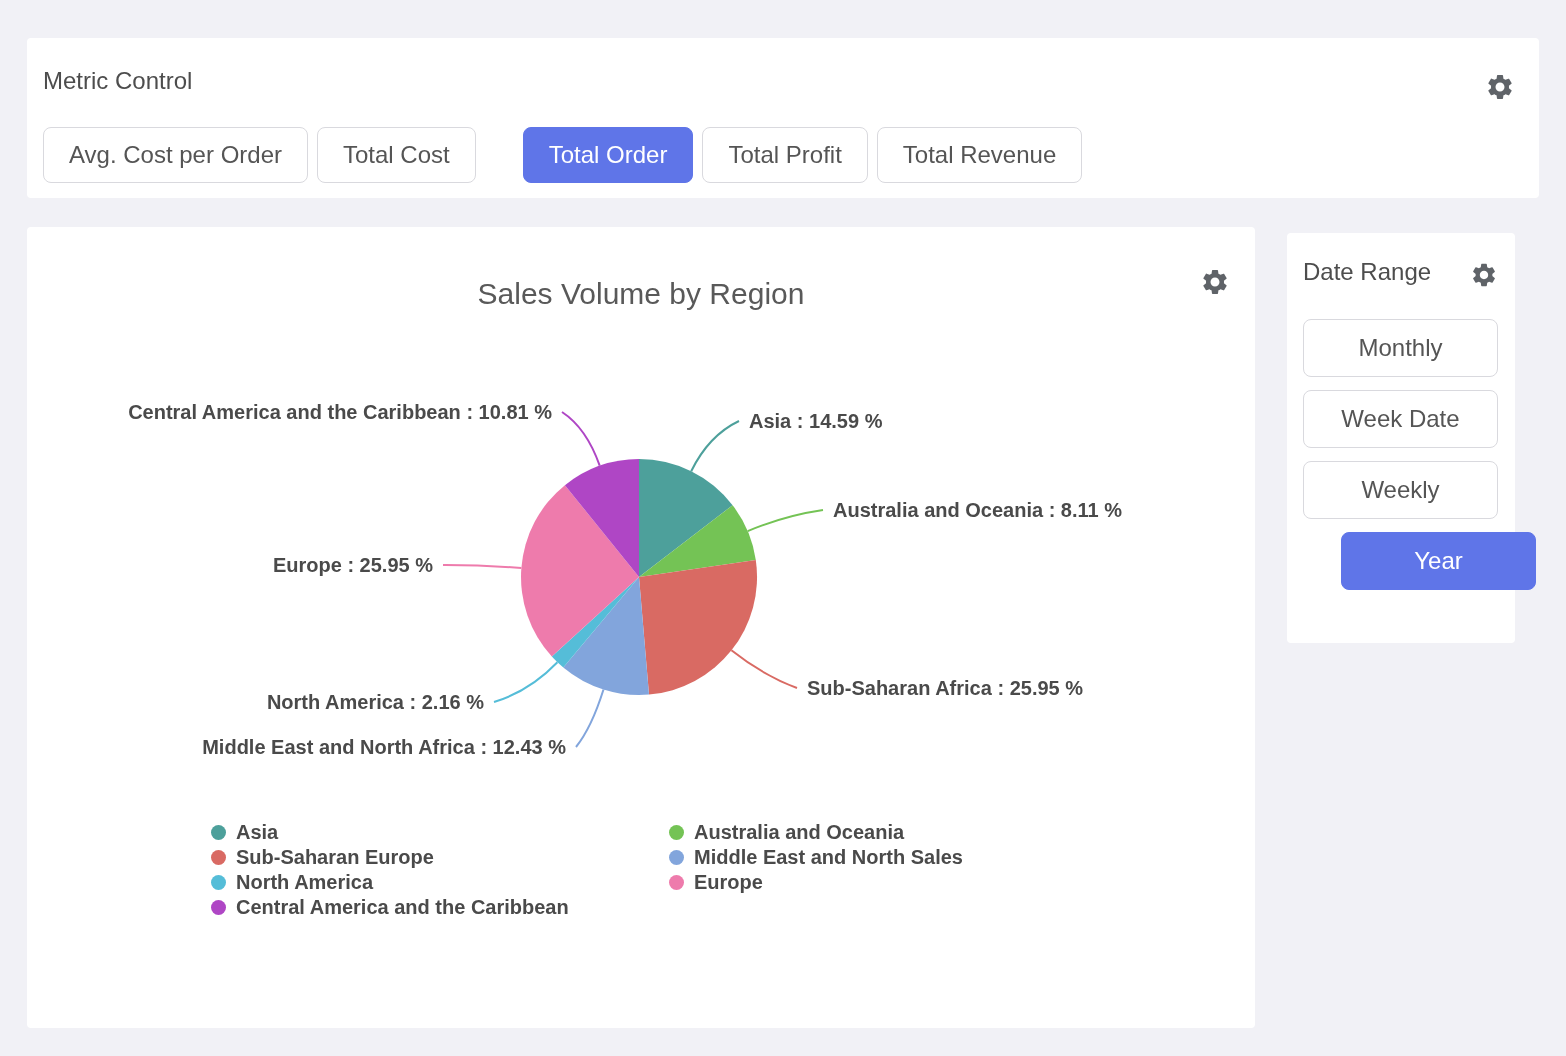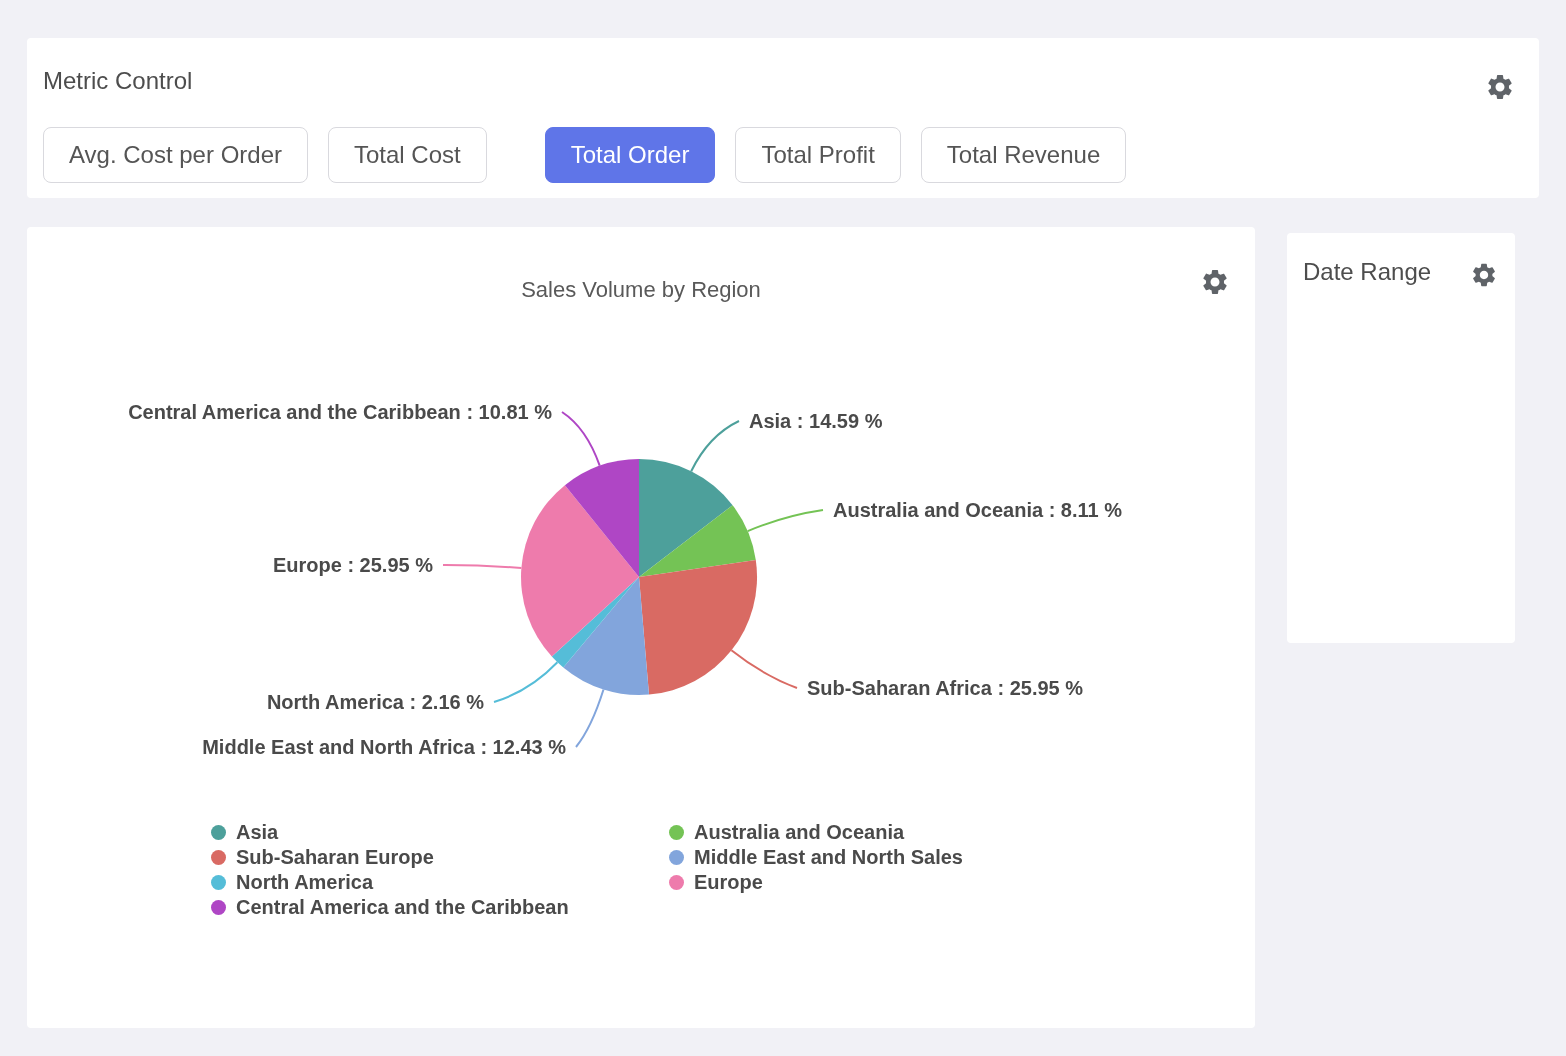--- a/index.html
+++ b/index.html
@@ -13,33 +13,33 @@
   }
   .card { position:absolute; background:#ffffff; border-radius:4px; }
 
   
   .metric-card { left:27px; top:38px; width:1512px; height:160px; padding:28px 24px 0 16px; }
   .panel-header { display:flex; justify-content:space-between; align-items:flex-start; }
   .panel-title { font-size:24px; font-weight:400; color:#4d4d4d; line-height:30px; }
   .gear { display:inline-block; line-height:0; cursor:pointer; }
   .gear svg { width:30px; height:30px; }
   .metric-card .gear { margin-top:6px; }
-  .btn-row { display:flex; gap:20px; margin-top:25px; }
+  .btn-row { display:flex; gap:9px; margin-top:25px; }
   .pill {
     height:56px; padding:0 25px; font-size:24px; color:#555;
     background:#fff; border:1px solid #d9d9de; border-radius:8px;
     font-family:inherit; cursor:pointer; white-space:nowrap;
   }
   .pill.selected { background:var(--accent); border-color:var(--accent); color:#fff;margin-left:38px; }
 
   
   .chart-card { left:27px; top:227px; width:1228px; height:801px; }
   .chart-title {
     position:absolute; left:0; top:50px; width:100%; text-align:center;
-    font-size:22px; font-weight:400; color:#595959;
+    font-size:30px; font-weight:400; color:#595959;
   }
   .chart-gear { position:absolute; top:40px; right:25px; }
   #pie-svg { position:absolute; left:0; top:0; width:1228px; height:801px; }
   #pie-svg text { font-family:"Liberation Sans", sans-serif; font-size:20px; font-weight:bold; fill:#4a4a4a; }
 
   .legend {
     position:absolute; left:184px; top:593px;
     display:grid; grid-template-columns:458px auto; 
   }
   .legend-item { display:flex; align-items:center; gap:10px; height:25px; cursor:pointer; }
@@ -138,13 +138,19 @@
 
 <aside class="card date-card">
   <div class="panel-header">
     <h2 class="panel-title">Date Range</h2>
     <span class="gear">
       <svg viewBox="0 0 24 24" fill="#5f6368">
           <path d="M19.14 12.94c.04-.3.06-.61.06-.94 0-.32-.02-.64-.07-.94l2.03-1.58c.18-.14.23-.41.12-.61l-1.92-3.32c-.12-.22-.37-.29-.59-.22l-2.39.96c-.5-.38-1.03-.7-1.62-.94l-.36-2.54c-.04-.24-.24-.41-.48-.41h-3.84c-.24 0-.43.17-.47.41l-.36 2.54c-.59.24-1.13.57-1.62.94l-2.39-.96c-.22-.08-.47 0-.59.22L2.74 8.87c-.12.21-.08.47.12.61l2.03 1.58c-.05.3-.09.63-.09.94s.02.64.07.94l-2.03 1.58c-.18.14-.23.41-.12.61l1.92 3.32c.12.22.37.29.59.22l2.39-.96c.5.38 1.03.7 1.62.94l.36 2.54c.05.24.24.41.48.41h3.84c.24 0 .44-.17.47-.41l.36-2.54c.59-.24 1.13-.56 1.62-.94l2.39.96c.22.08.47 0 .59-.22l1.92-3.32c.12-.22.07-.47-.12-.61l-2.01-1.58zM12 15.6c-1.98 0-3.6-1.62-3.6-3.6s1.62-3.6 3.6-3.6 3.6 1.62 3.6 3.6-1.62 3.6-3.6 3.6z"></path>
         </svg>
     </span>
   </div>
+  <div class="date-buttons" id="date-buttons">
+      <button class="pill">Monthly</button>
+      <button class="pill">Week Date</button>
+      <button class="pill">Weekly</button>
+      <button class="pill selected">Year</button>
+    </div>
 </aside>
 
 </body></html>

